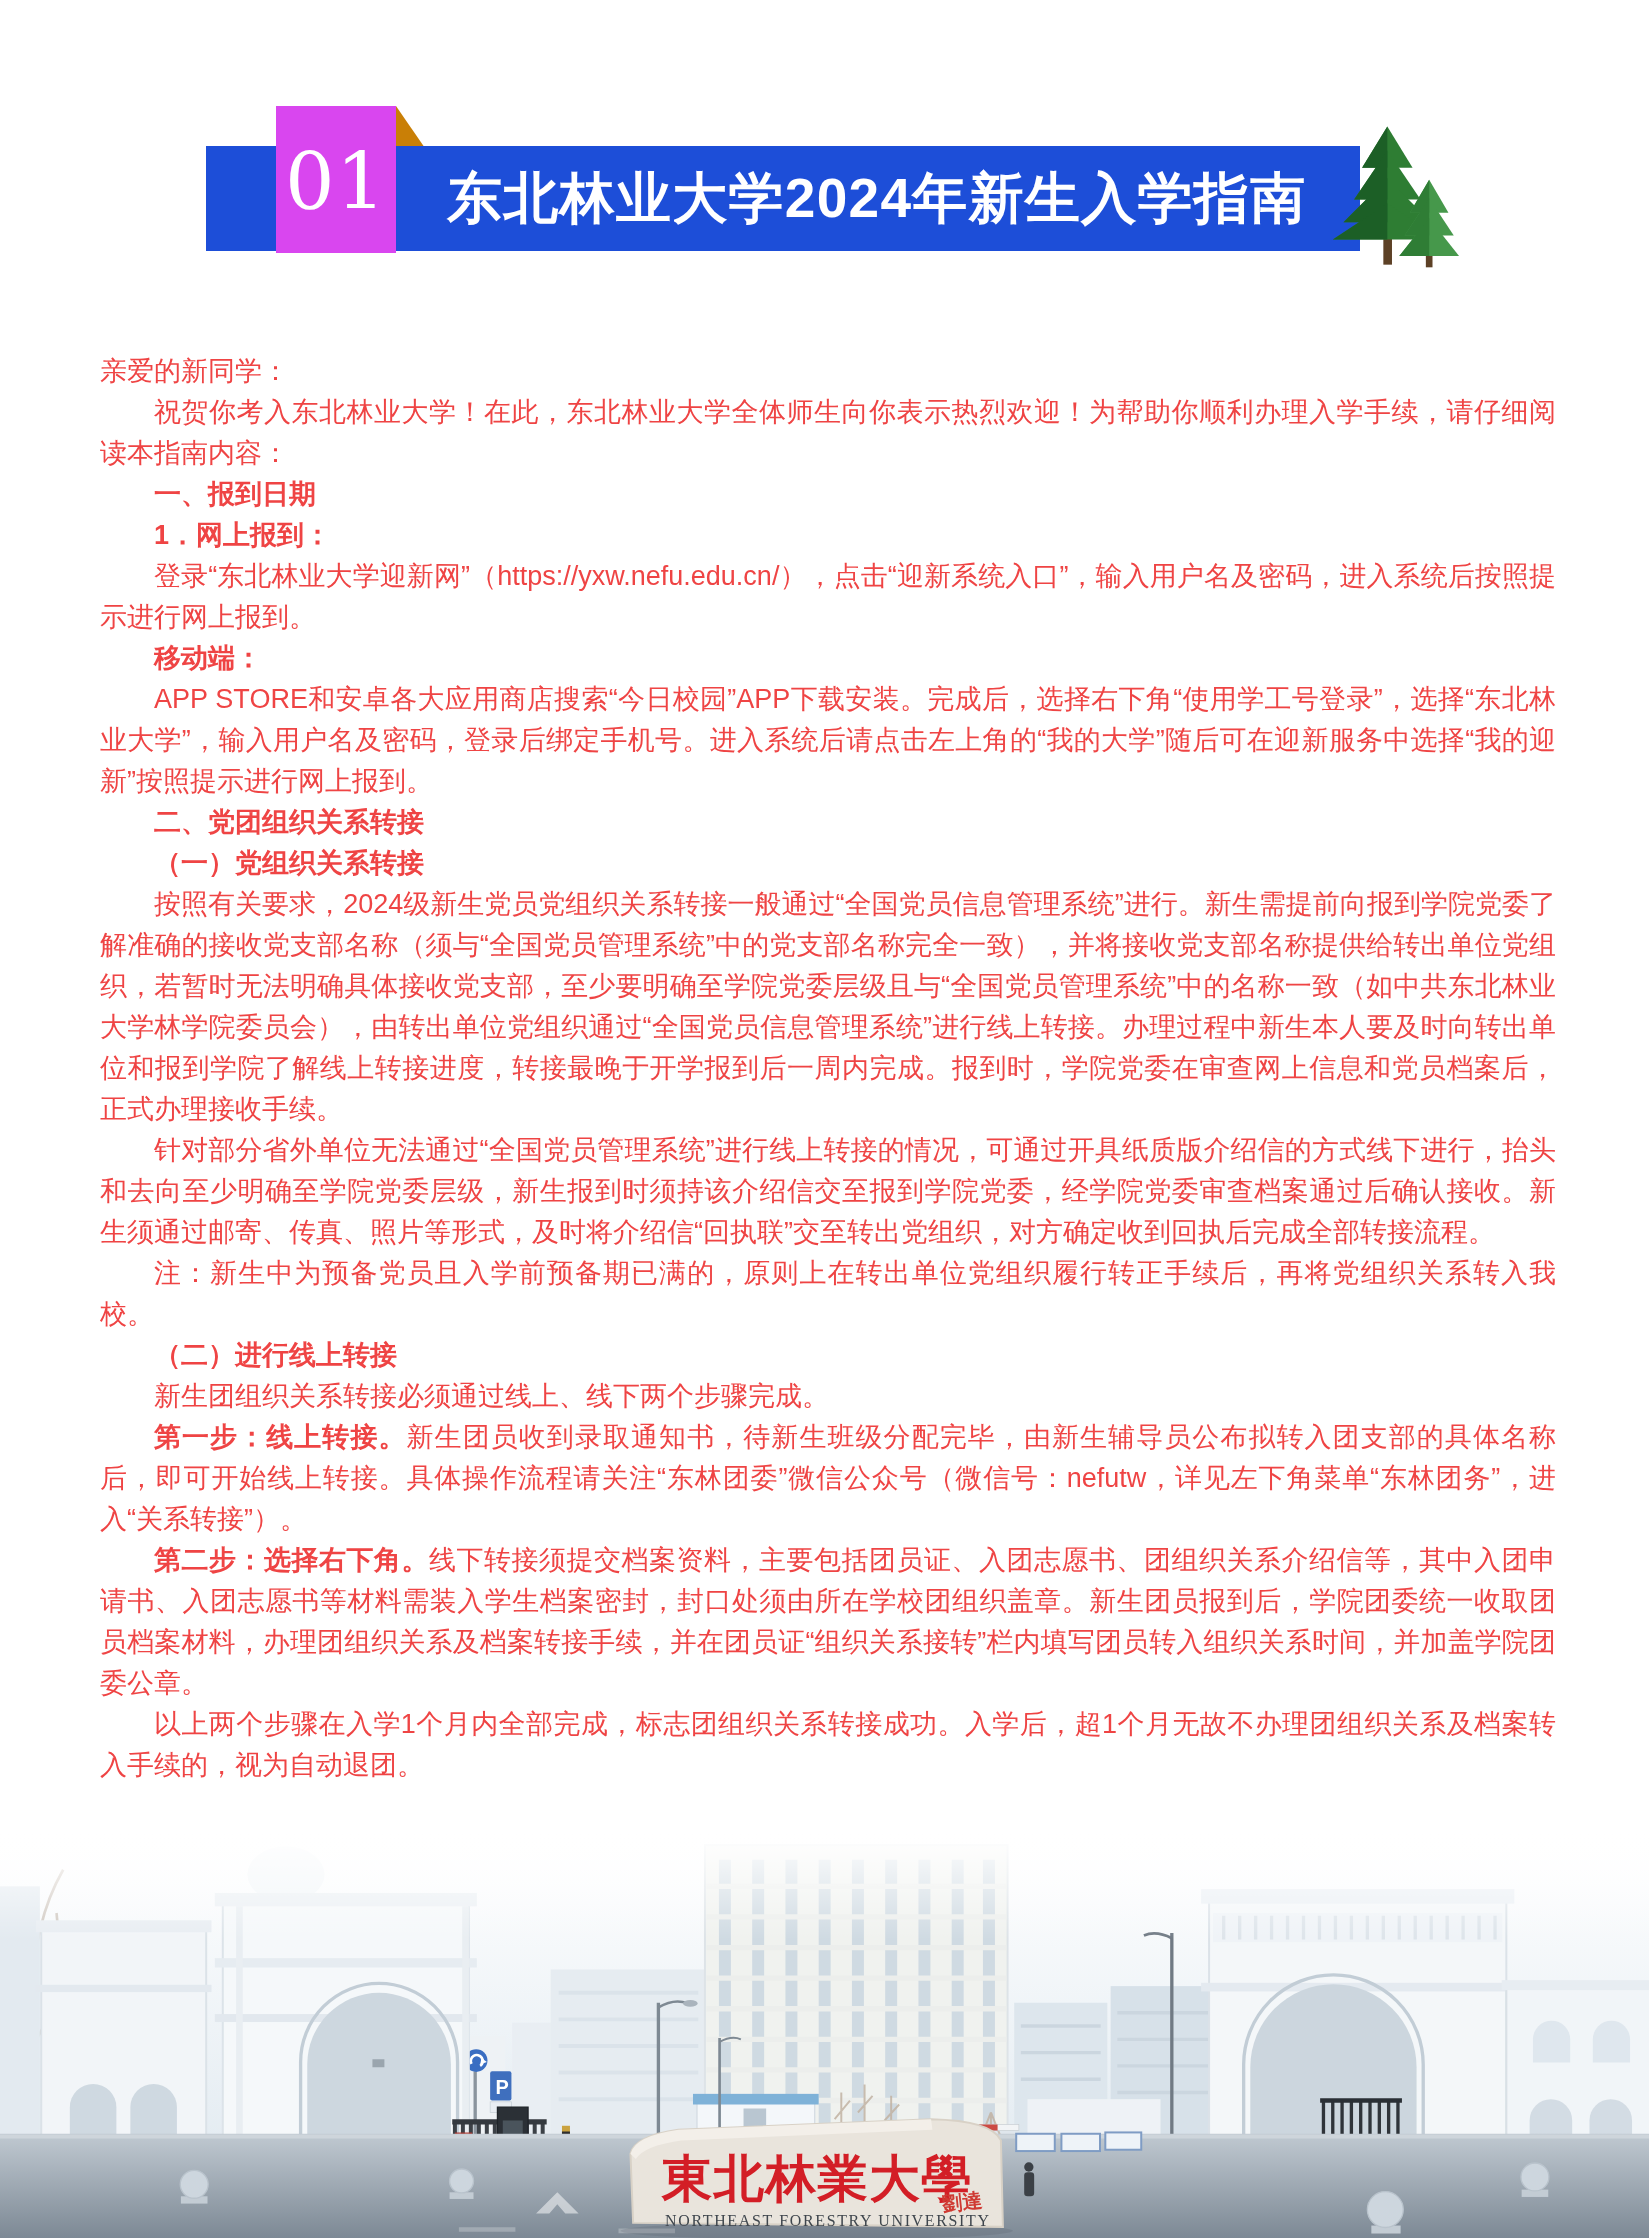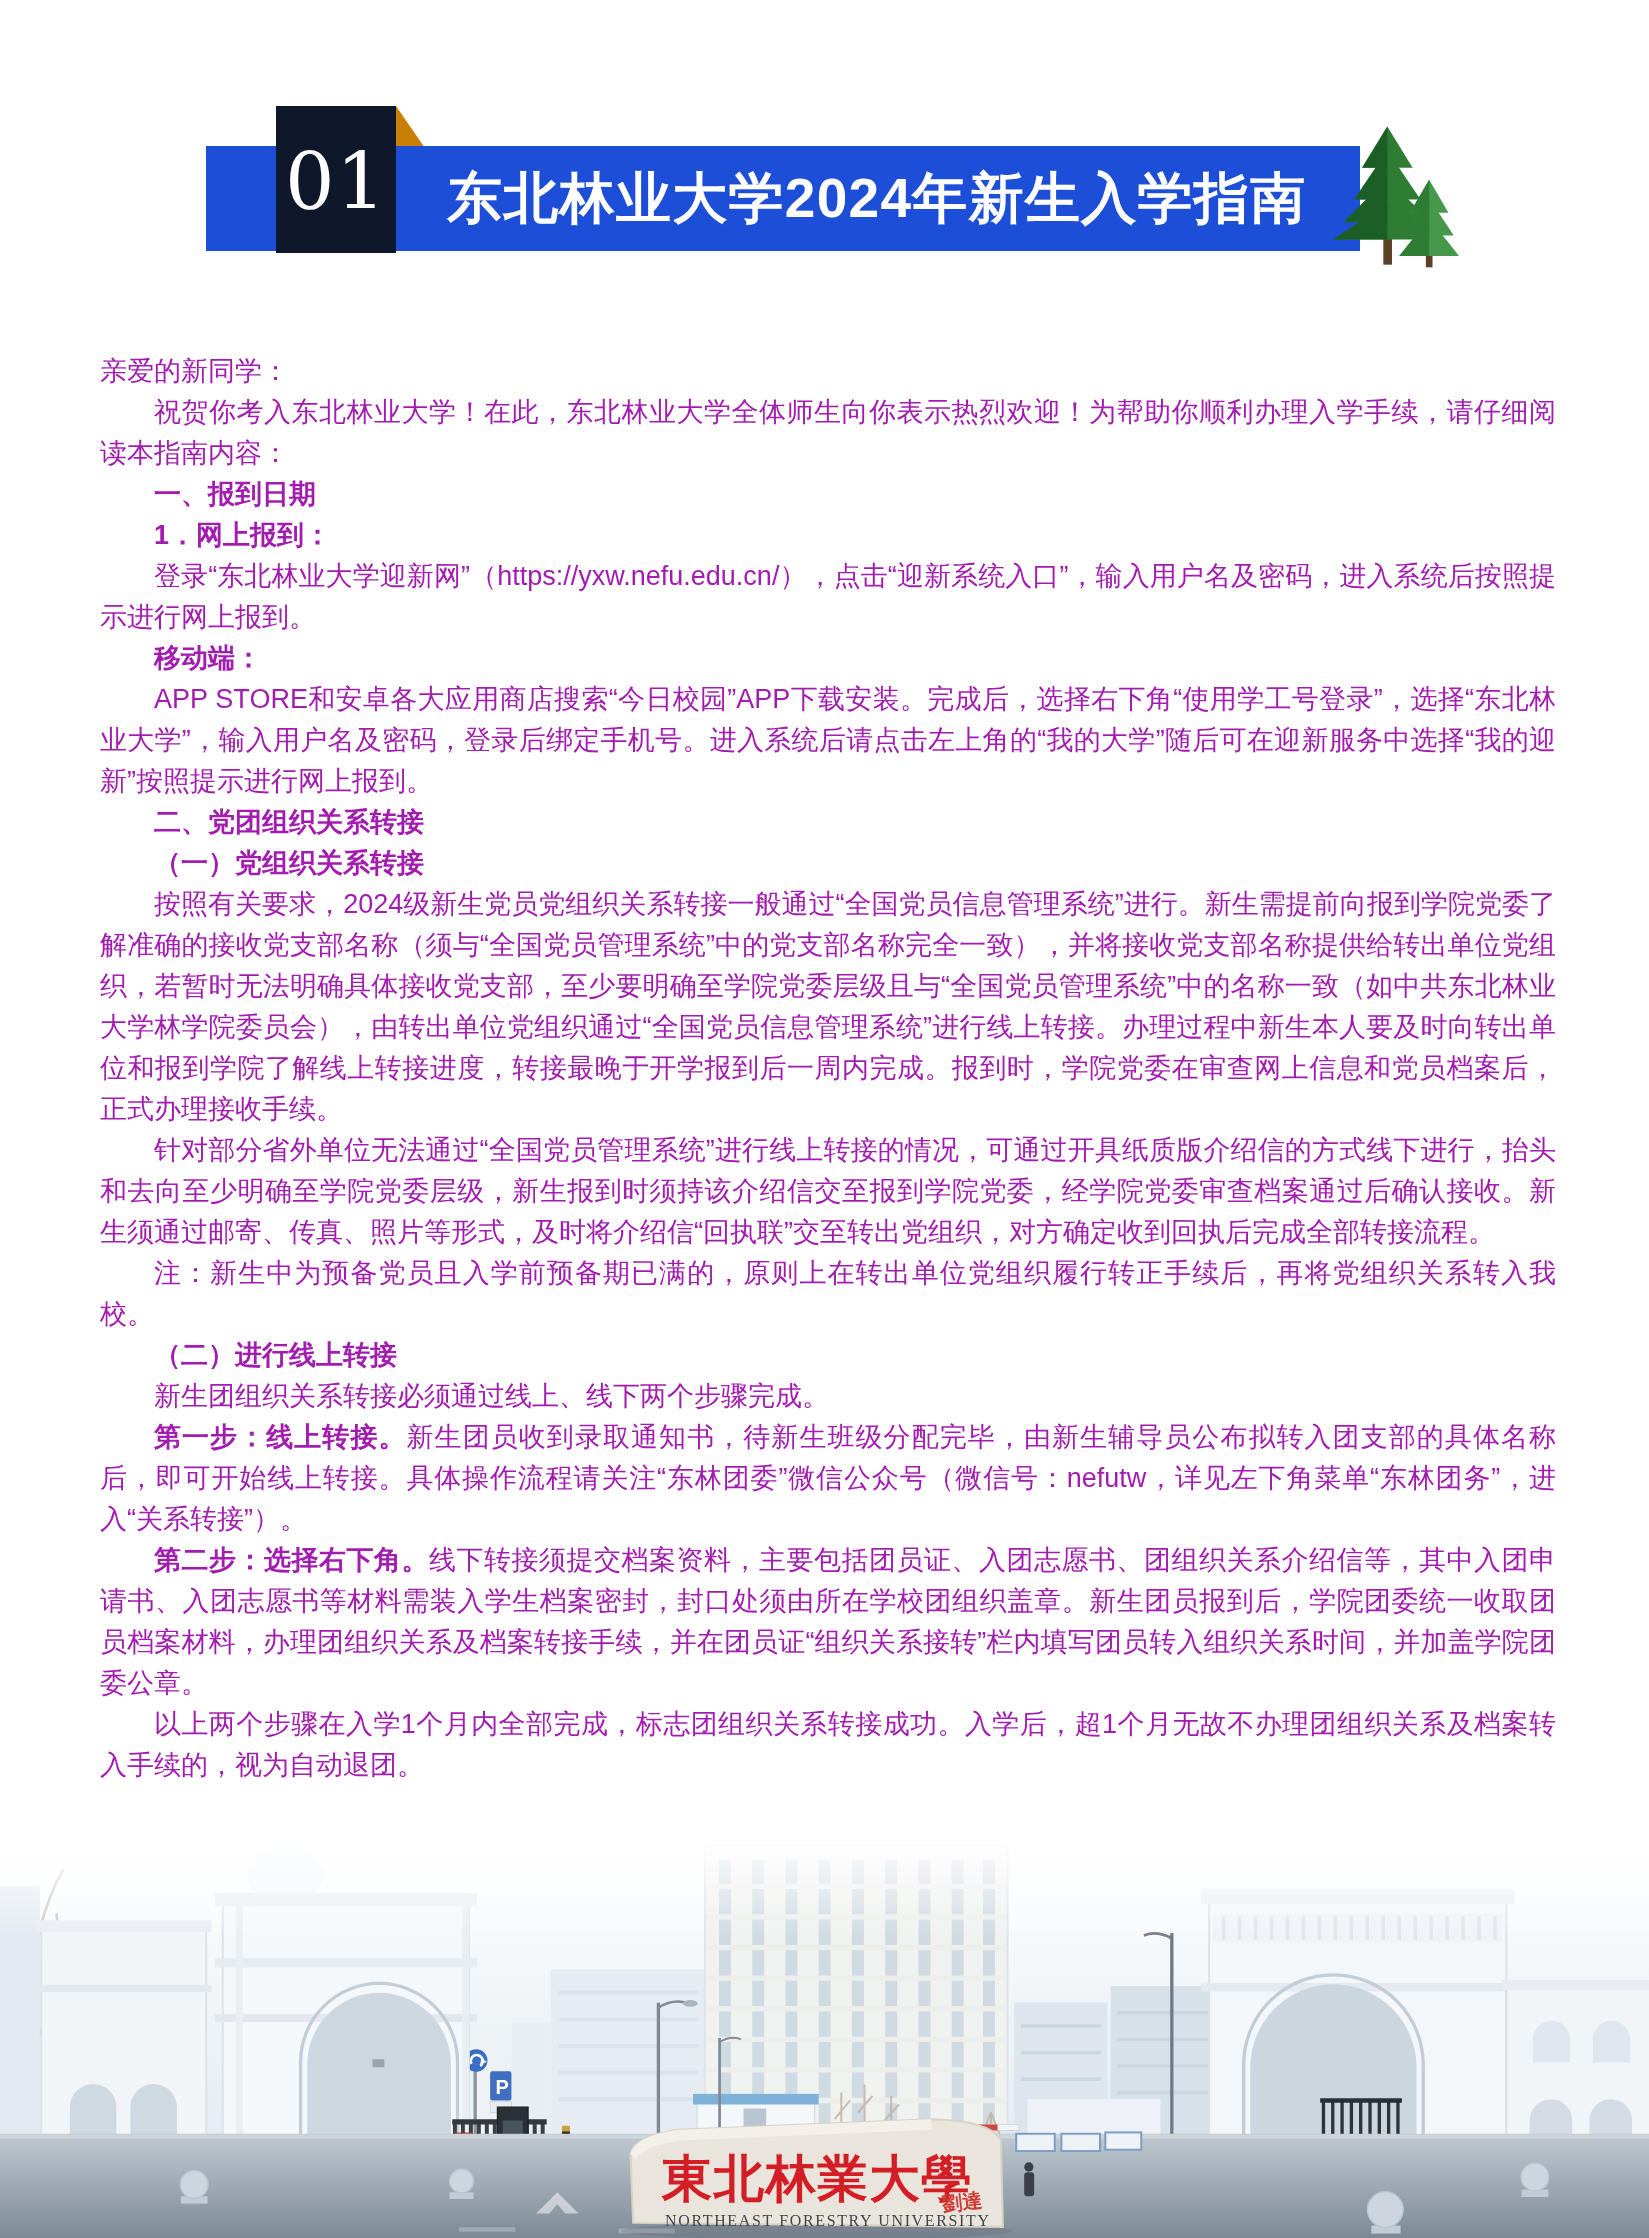--- a/index.html
+++ b/index.html
@@ -14,32 +14,32 @@
   }
   .banner-title{
     padding-left:241px;color:#ffffff;font-weight:bold;font-size:55px;
     letter-spacing:1.3px;white-space:nowrap;
   }
   .fold{
     position:absolute;left:396px;top:106px;width:31px;height:45px;background:#c97f06;
     clip-path:polygon(0 0,100% 100%,0 100%);z-index:1;
   }
   .goldbox{
-    position:absolute;left:276px;top:106px;width:120px;height:147px;background:#0f172a;
+    position:absolute;left:276px;top:106px;width:120px;height:147px;background:#d946ef;
     z-index:3;display:flex;align-items:center;justify-content:center;
   }
   .goldbox .num{
     color:#ffffff;font-family:"DejaVu Serif",serif;font-size:78px;line-height:1;
     margin-top:4px;letter-spacing:1.3px;
   }
   .trees{position:absolute;left:1293px;top:121px;z-index:4;}
   
   .doc{
     position:absolute;left:100px;right:94px;top:351px;z-index:5;
-    font-size:27px;line-height:41px;text-align:justify;color:#a21caf;
+    font-size:27px;line-height:41px;text-align:justify;color:#ef4444;
   }
   .doc p{margin:0;}
   .doc p.indent{text-indent:2em;}
   .doc .b{font-weight:bold;}
   
   .photo{position:absolute;left:0;top:1833px;width:1650px;height:406px;z-index:0;}
   .photo svg{display:block;}
 </style>
 </head>
 <body>

